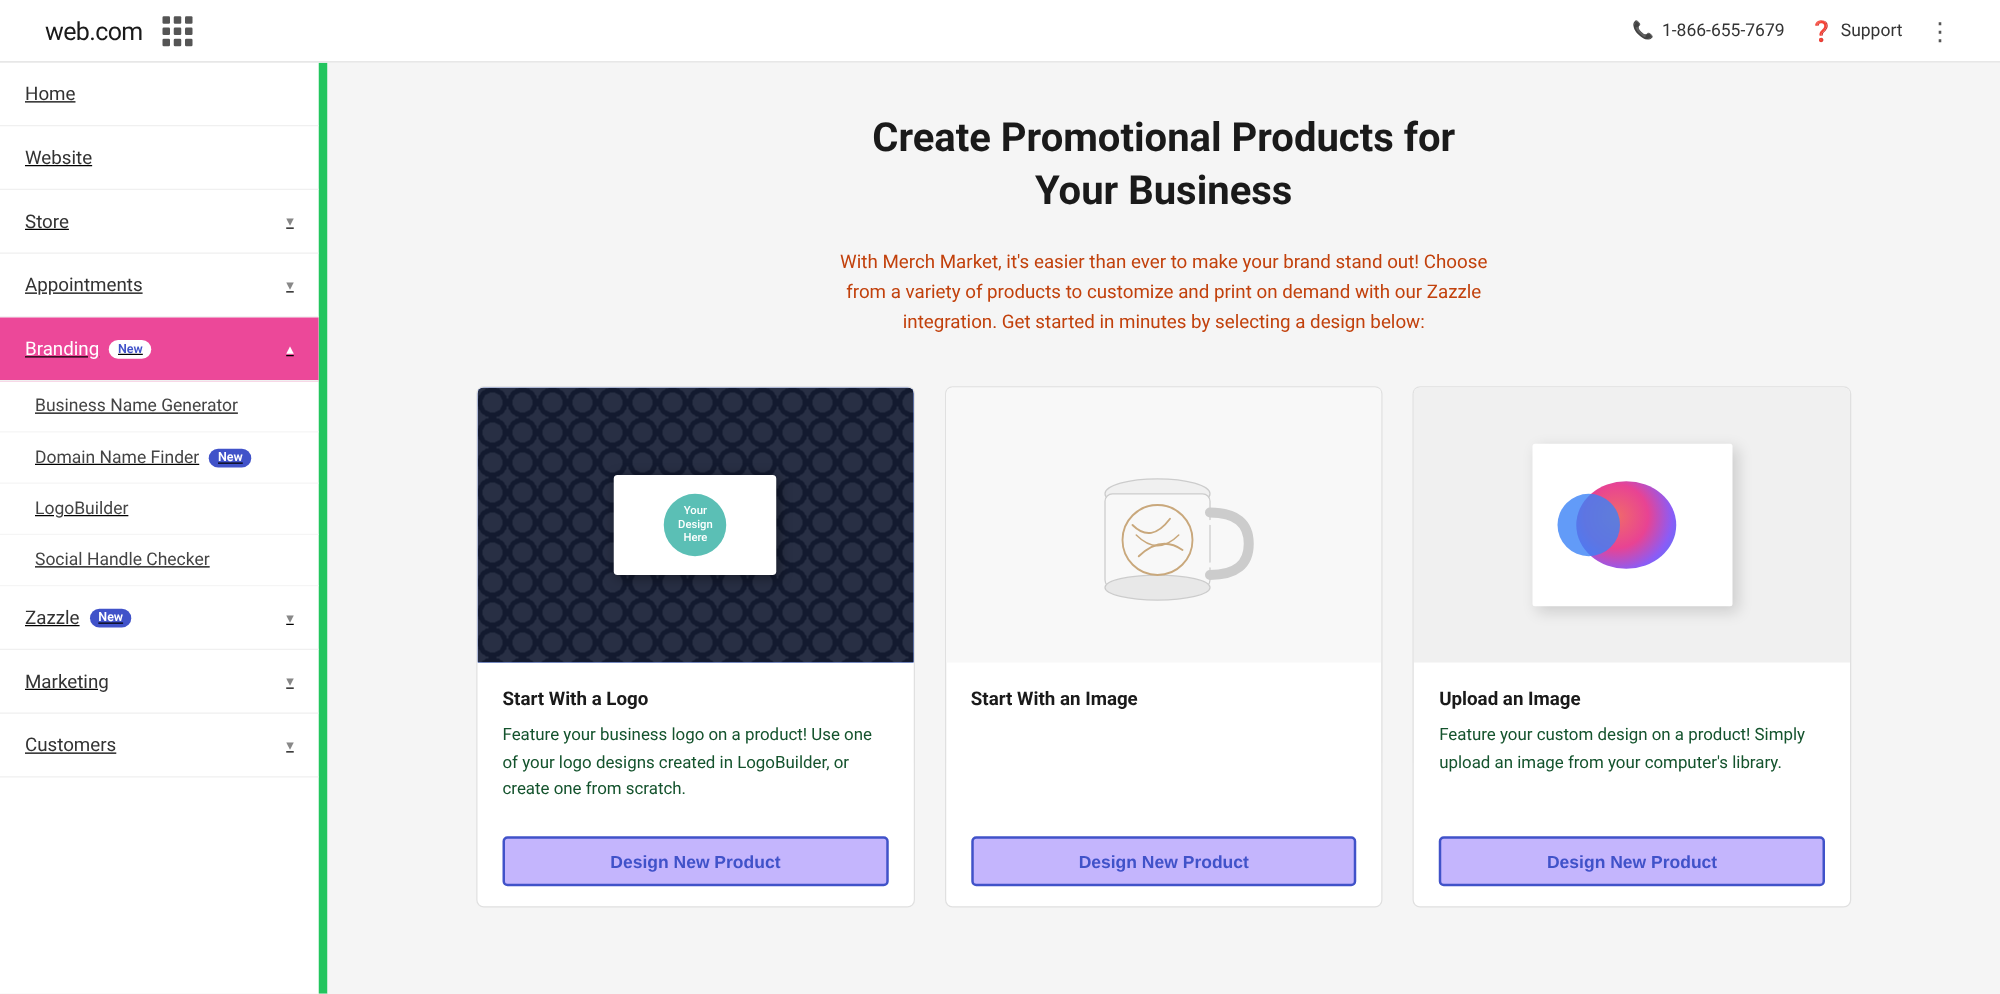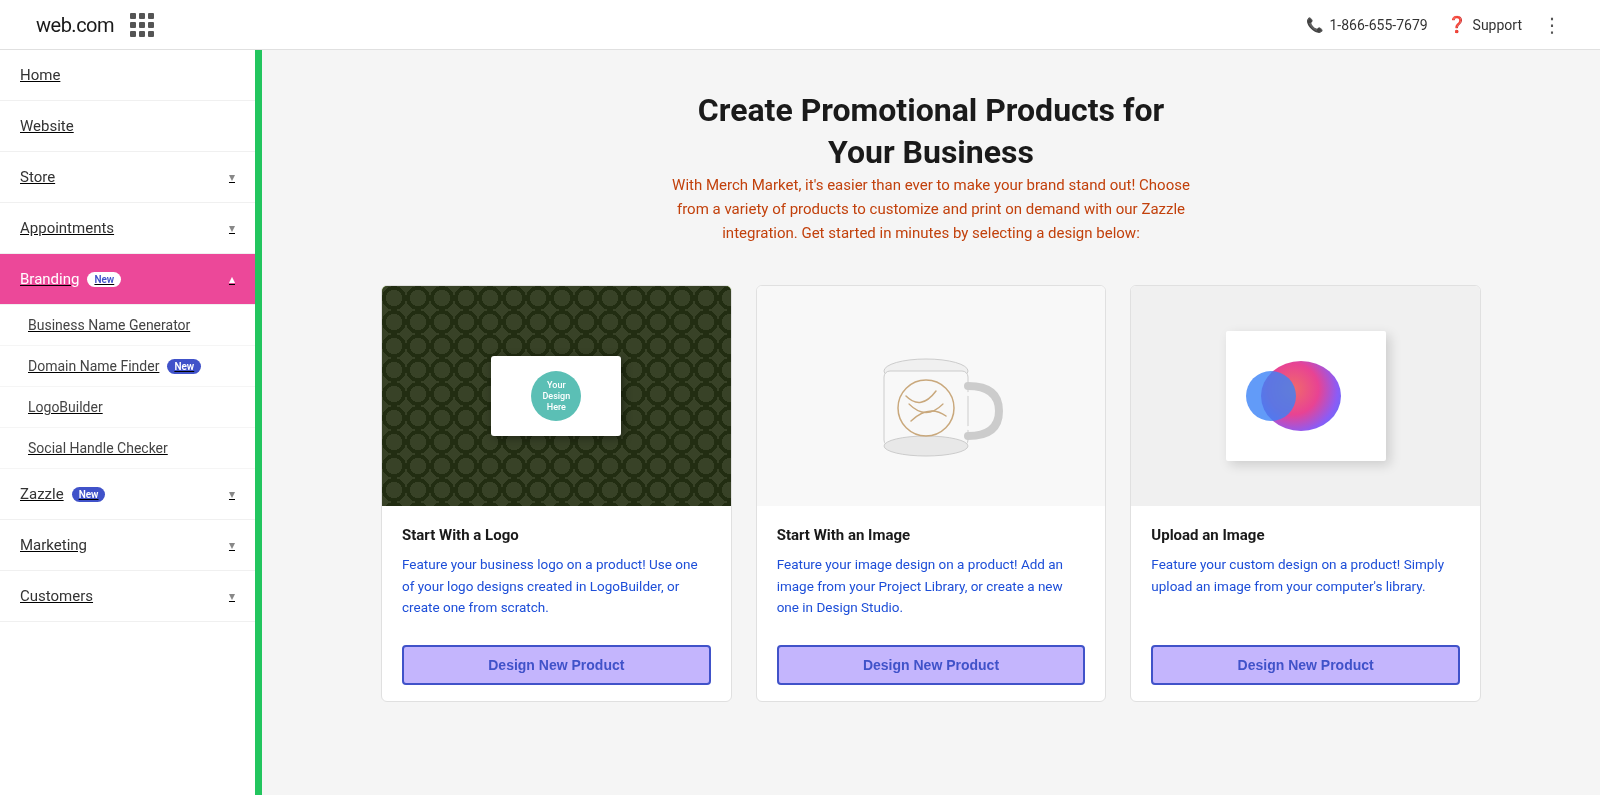--- a/index.html
+++ b/index.html
@@ -134,20 +134,21 @@
       background: #f5f5f5;
       padding: 40px 60px;
     }
 
     .page-title {
       text-align: center;
       font-size: 32px;
       font-weight: 700;
       color: #1a1a1a;
       line-height: 1.3;
+      margin-bottom: 24px;
     }
 
     .page-subtitle {
       text-align: center;
       font-size: 15px;
       color: #c2410c;
       line-height: 1.6;
       max-width: 520px;
       margin: 0 auto 40px;
     }
@@ -170,21 +171,21 @@
     }
     .card-image {
       width: 100%;
       height: 220px;
       overflow: hidden;
       position: relative;
     }
 
     
     .card-img-1 {
-      background: #84cc16;
+      background: #1d4ed8;
       display: flex;
       align-items: center;
       justify-content: center;
       position: relative;
     }
     .bubble-wrap {
       position: absolute;
       inset: 0;
       background: repeating-radial-gradient(circle at 12px 12px, #2a2a2a 0px, #2a2a2a 8px, #111 8px, #111 12px);
       background-size: 24px 24px;
@@ -273,21 +274,21 @@
       flex: 1;
     }
     .card-title {
       font-size: 15px;
       font-weight: 700;
       color: #1a1a1a;
       margin-bottom: 10px;
     }
     .card-description {
       font-size: 13.5px;
-      color: #1d4ed8;
+      color: #14532d;
       line-height: 1.6;
     }
     .card-footer {
       padding: 16px 20px;
       display: flex;
       justify-content: center;
     }
     .design-btn {
       border: 2px solid #4052c9;
       background: #c4b5fd;
@@ -426,21 +427,20 @@
 
             <circle cx="75" cy="92" r="28" fill="none" stroke="#c9a87c" stroke-width="1.5"></circle>
 
             <path d="M55 80 Q70 95 85 75" fill="none" stroke="#c9a87c" stroke-width="1.5" stroke-linecap="round"></path>
             <path d="M60 105 Q78 88 95 100" fill="none" stroke="#c9a87c" stroke-width="1.5" stroke-linecap="round"></path>
             <path d="M58 88 Q75 105 92 88" fill="none" stroke="#c9a87c" stroke-width="1.2" stroke-linecap="round"></path>
           </svg>
         </div>
         <div class="card-body">
           <div class="card-title">Start With an Image</div>
-          <div class="card-description">Feature your image design on a product! Add an image from your Project Library, or create a new one in Design Studio.</div>
         </div>
         <div class="card-footer">
           <button class="design-btn">Design New Product</button>
         </div>
       </div>
 
       <div class="card">
         <div class="card-image card-img-3">
           <div class="card-paper">
             <div style="position:relative; width:90px; height:70px;">

